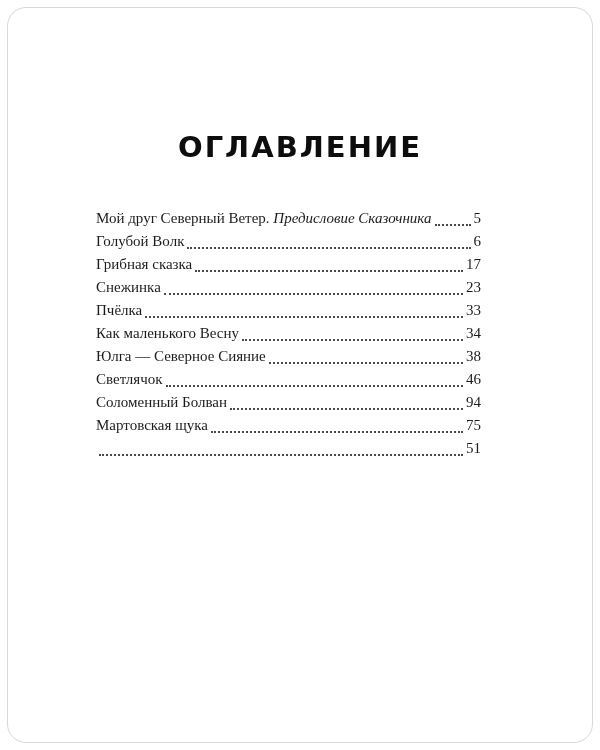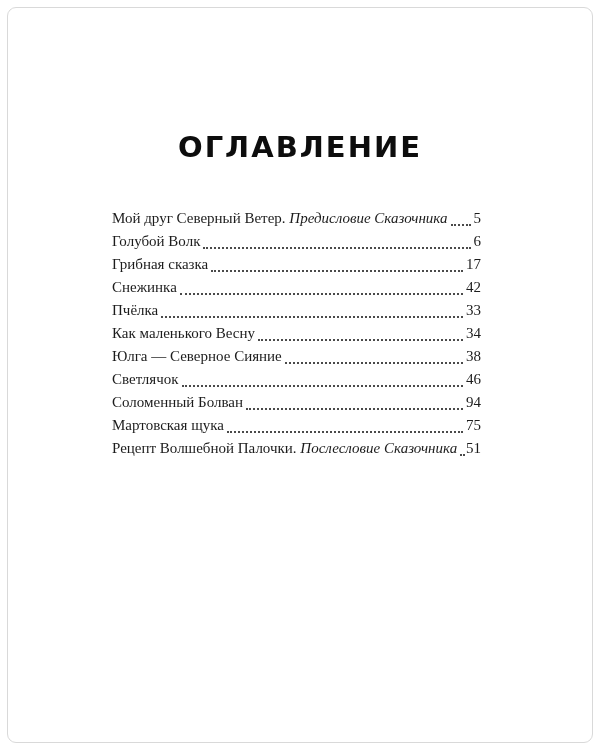--- a/index.html
+++ b/index.html
@@ -15,21 +15,21 @@
     font-family: "Liberation Serif", serif;
   }
   .page {
     position: absolute;
     top: 7px;
     left: 7px;
     right: 7px;
     bottom: 7px;
     background: #ffffff;
     border: 1px solid #d9d9d9;
-    border-radius: 9px;
+    border-radius: 19px;
   }
   .page-title {
     position: absolute;
     top: 122px;
     left: 0;
     width: 100%;
     text-align: center;
     font-family: "DejaVu Sans", sans-serif;
     font-weight: bold;
     font-size: 29px;
@@ -41,21 +41,20 @@
     top: 199px;
     left: 88px;
     width: 385px;
   }
   .toc-row {
     display: flex;
     height: 23px;
     line-height: 23px;
     font-size: 15px;
     color: #1c1c1c;
-    margin-left: 16px;
   }
   .toc-title-wrap {
     white-space: nowrap;
     flex: 0 0 auto;
   }
   .toc-sub {
     font-style: italic;
   }
   .dots {
     flex: 1 1 auto;
@@ -91,21 +90,21 @@
 
     <div class="toc-row">
       <span class="toc-title-wrap"><span>Грибная сказка</span><span class="toc-sub"></span></span>
       <span class="dots"></span>
       <span class="pg">17</span>
     </div>
 
     <div class="toc-row">
       <span class="toc-title-wrap"><span>Снежинка</span><span class="toc-sub"></span></span>
       <span class="dots"></span>
-      <span class="pg">42</span>
+      <span class="pg">23</span>
     </div>
 
     <div class="toc-row">
       <span class="toc-title-wrap"><span>Пчёлка</span><span class="toc-sub"></span></span>
       <span class="dots"></span>
       <span class="pg">33</span>
     </div>
 
     <div class="toc-row">
       <span class="toc-title-wrap"><span>Как маленького Весну</span><span class="toc-sub"></span></span>
@@ -133,19 +132,18 @@
     </div>
 
 
     <div class="toc-row">
       <span class="toc-title-wrap"><span>Мартовская щука</span><span class="toc-sub"></span></span>
       <span class="dots"></span>
       <span class="pg">75</span>
     </div>
 
     <div class="toc-row">
-      <span class="toc-title-wrap"><span>Рецепт Волшебной Палочки.</span><span class="toc-sub"> Послесловие Сказочника</span></span>
       <span class="dots"></span>
       <span class="pg">51</span>
     </div>
 
   </div>
 </div>
 
 </body></html>

